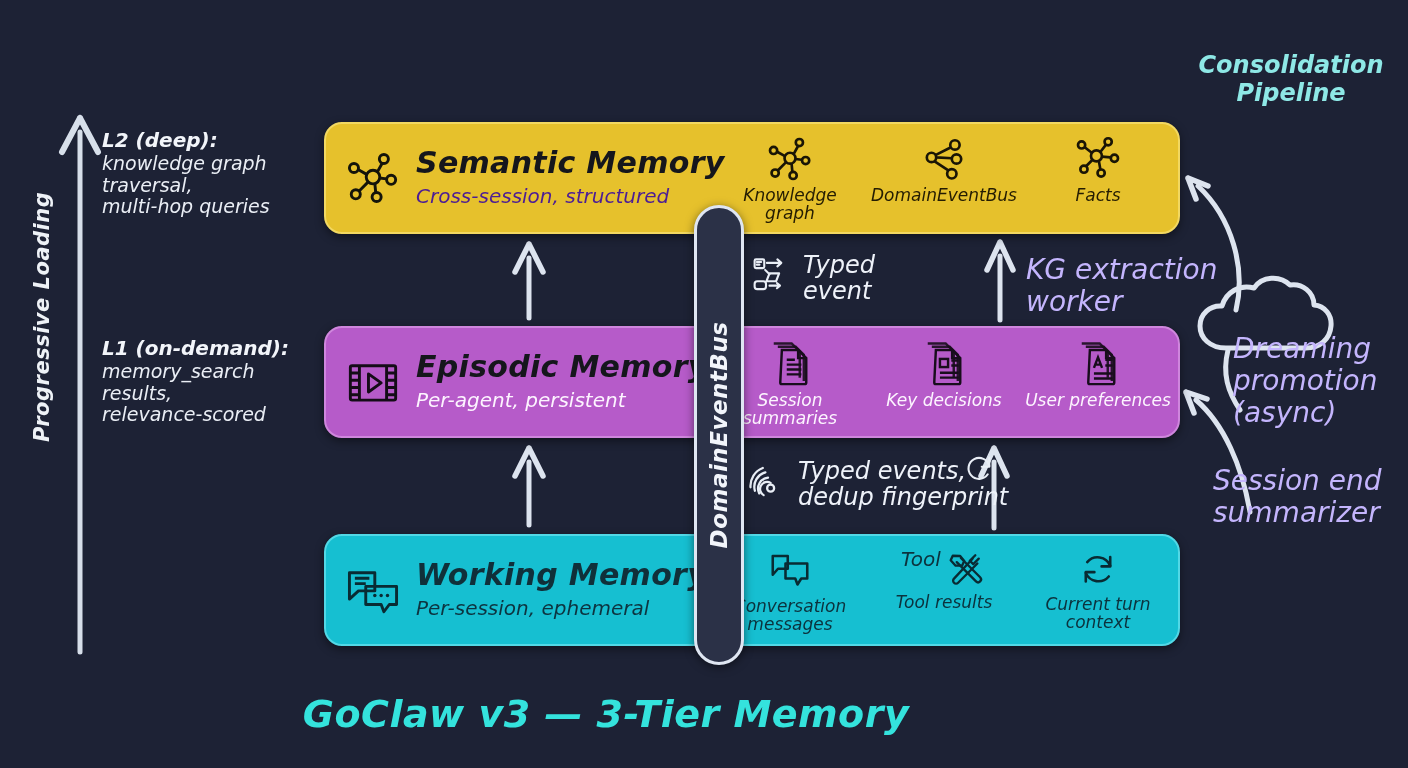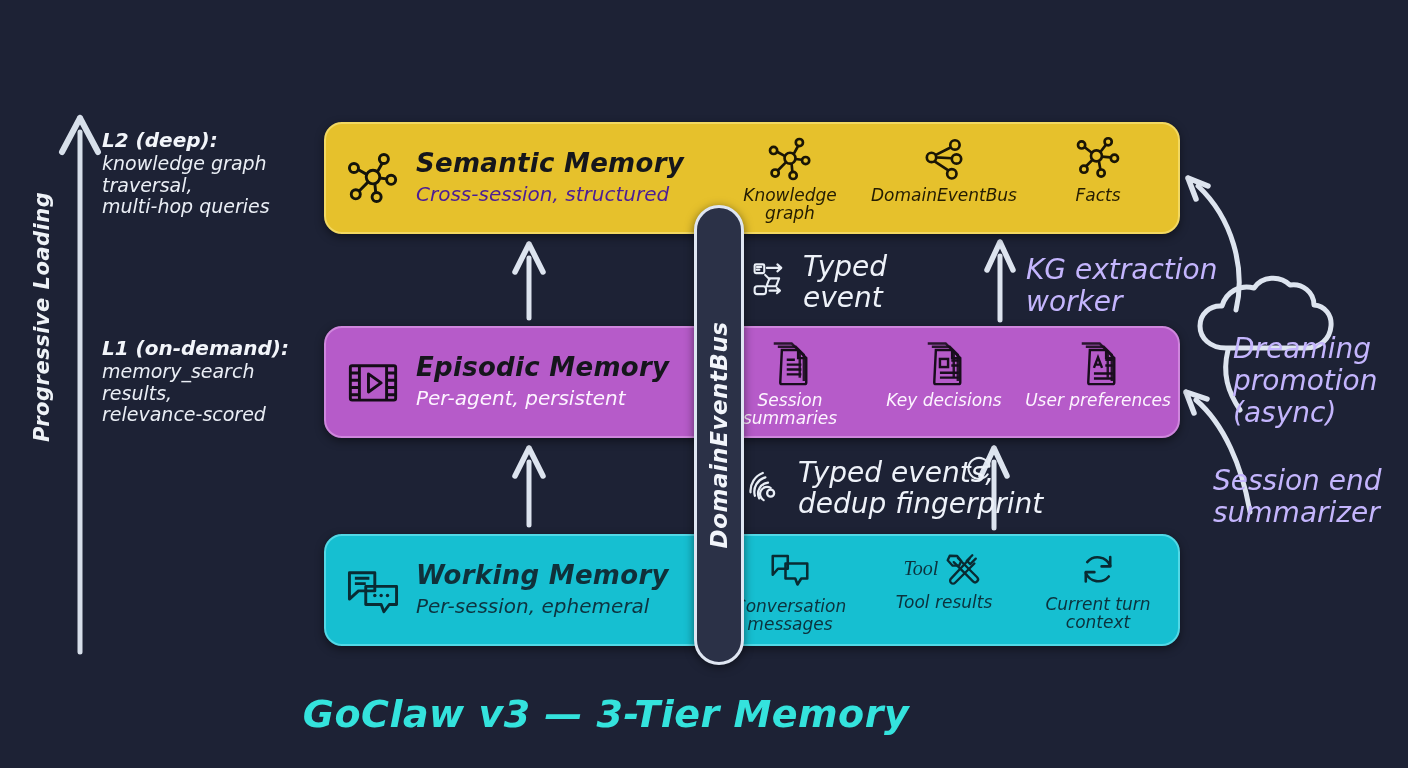--- a/index.html
+++ b/index.html
@@ -51,21 +51,21 @@
     box-shadow: 0 3px 10px rgba(0,0,0,.45);
   }
   .band.semantic { top: 122px; background: #e6c12c; border: 2px solid #f2d861; }
   .band.episodic { top: 326px; background: #b65bc9; border: 2px solid #cf86dd; }
   .band.working  { top: 534px; background: #1ac0d2; background: #16bfd1; border: 2px solid #52d8e6; }
 
   .band-left { display: flex; align-items: center; padding-left: 18px; width: 390px; flex: none; }
   .band-left .bl-icon { width: 58px; height: 58px; flex: none; }
   .band-left .bl-txt { margin-left: 14px; }
   .band-title {
-    font-size: 26px; font-weight: bold; font-style: italic;
+    font-size: 30px; font-weight: bold; font-style: italic;
     color: #15161c; letter-spacing: .3px; white-space: nowrap;
     line-height: 1.0; display: block;
   }
   .band.working .band-title { color: #10303a; }
   .band-sub {
     font-size: 20px; font-style: italic; display: block;
     margin-top: 6px; white-space: nowrap;
   }
   .band.semantic .band-sub { color: #4c1d95; }
   .band.episodic .band-sub { color: #fdf4ff; }
@@ -94,21 +94,21 @@
   #event-bus-label {
     position: absolute; left: 50%; top: 50%;
     transform: translate(-50%,-50%) rotate(-90deg);
     white-space: nowrap;
     color: #f2f5fb; font-size: 23px; font-weight: bold; font-style: italic;
     letter-spacing: .5px;
   }
 
   
   .mid-note { position: absolute; display: flex; align-items: center; gap: 9px; color: #eef2f9; }
-  .mid-note .mtxt { font-size: 28px; font-style: italic; line-height: 1.1; }
+  .mid-note .mtxt { font-size: 24px; font-style: italic; line-height: 1.1; }
   #note-typed-event { left: 752px; top: 252px; }
   #note-kg-worker  { left: 1026px; top: 254px; }
   #note-typed-events { left: 747px; top: 458px; }
   #note-session-sum { left: 1213px; top: 465px; }
   #note-dreaming { left: 1233px; top: 333px; }
   .right-note { position: absolute; color: #c4b5fd; font-size: 28px; font-style: italic; line-height: 1.14; }
 
   
   #pipeline-title {
     position: absolute; left: 1186px; top: 52px; width: 210px;
@@ -358,21 +358,21 @@
             <g fill="none" stroke="#092b33" stroke-width="3.4" stroke-linejoin="round">
               <path d="M9 12 h20 v17 h-13 l-7 8 Z"></path>
               <path d="M26 22 h29 v20 h-8 l-5 8 -3 -8 h-13 Z"></path>
             </g>
           </svg>
         </span>
         <span class="clabel" style="white-space:pre-line">Conversation
 messages</span>
       </div>
       <div class="chip" style="position:relative;">
-        <span style="display:flex;align-items:center;justify-content:center;gap:2px;font-family:Liberation Serif, serif;">
+        <span style="display:flex;justify-content:center;gap:2px;">
           <span style="font-size:20px;font-style:italic;color:#0c323d;">Tool</span>
           <span>
             <svg viewBox="0 0 64 64" width="44" height="44">
               <g fill="none" stroke="#092b33" stroke-width="3.4" stroke-linejoin="round" stroke-linecap="round">
                 <path d="M16 11 l10 4 3 9 -5 5 -9 -3 -4 -10 Z" transform="rotate(-20 20 17)"></path>
                 <path d="M20 22 L48 50 a4 4 0 0 0 6 -6 L26 16"></path>
                 <path d="M47 12 l-8 8 5 5 8 -8"></path>
                 <path d="M43 17 L16 46 a4 4 0 0 0 6 6 L50 24"></path>
               </g>
             </svg>
@@ -448,16 +448,18 @@
     </span>
   </div>
 
   <div class="right-note" id="note-dreaming" style="white-space:pre-line">Dreaming
 promotion
 (async)</div>
 
   <div class="right-note" id="note-session-sum" style="white-space:pre-line">Session end
 summarizer</div>
 
+  <div id="pipeline-title" style="white-space:pre-line">Consolidation
+Pipeline</div>
 
   <div id="main-title">GoClaw v3 — 3-Tier Memory</div>
 
 </div>
 
 </body></html>

